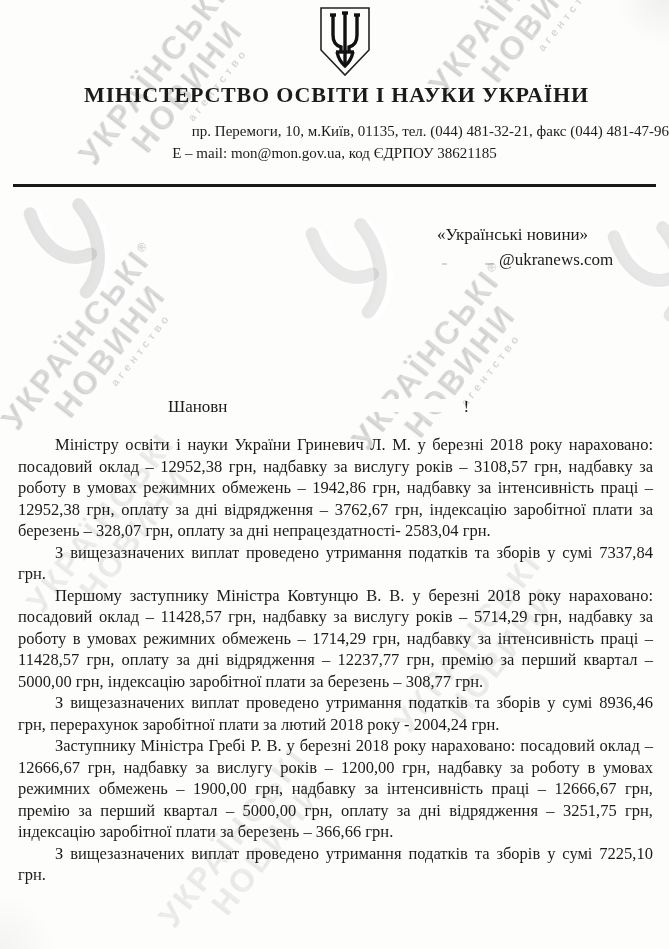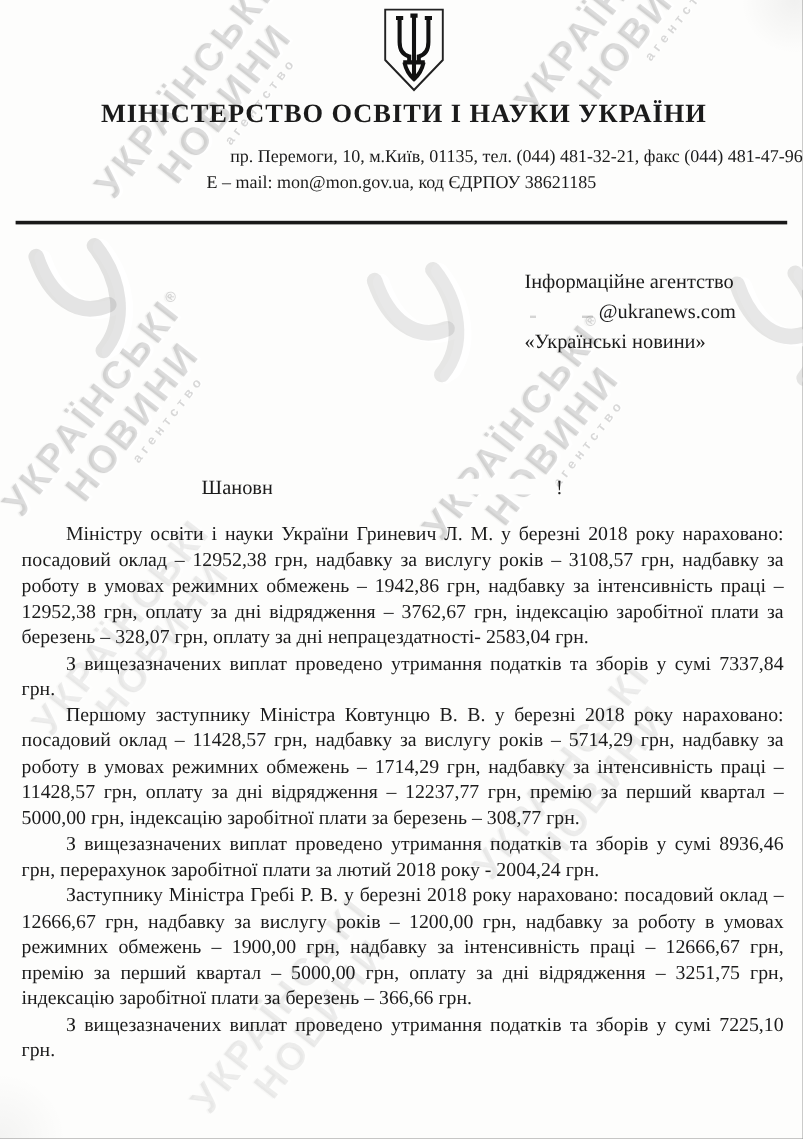--- a/index.html
+++ b/index.html
@@ -166,25 +166,24 @@
         </g>
       </svg>
     </div>
 
     <h1 class="ministry">МІНІСТЕРСТВО ОСВІТИ І НАУКИ УКРАЇНИ</h1>
     <div class="addr">пр. Перемоги, 10, м.Київ, 01135, тел. (044) 481-32-21, факс (044) 481-47-96</div>
     <div class="addr2">Е – mail: mon@mon.gov.ua, код ЄДРПОУ 38621185</div>
     <div class="rule"></div>
 
     <div class="recipient">
-      <div>Інформаційне агентство</div>
+      <div>«Українські новини»</div>
       <div>
         <span class="redaction email-redaction"></span><span>@ukranews.com</span>
       </div>
-      <div>«Українські новини»</div>
     </div>
 
 
     <div class="salutation">
       <span>Шановн</span><span class="redaction sal-redaction"></span><span>!</span>
     </div>
 
     <div class="body-text">
       <p>Міністру освіти і науки України Гриневич Л. М. у березні 2018 року нараховано: посадовий оклад – 12952,38 грн,  надбавку за вислугу років – 3108,57 грн, надбавку за роботу в умовах режимних обмежень – 1942,86 грн, надбавку за інтенсивність праці – 12952,38 грн, оплату за дні відрядження – 3762,67 грн, індексацію заробітної плати за березень – 328,07 грн, оплату за дні непрацездатності- 2583,04 грн.</p>
       <p>З вищезазначених виплат проведено утримання податків та зборів у сумі 7337,84 грн.</p>

